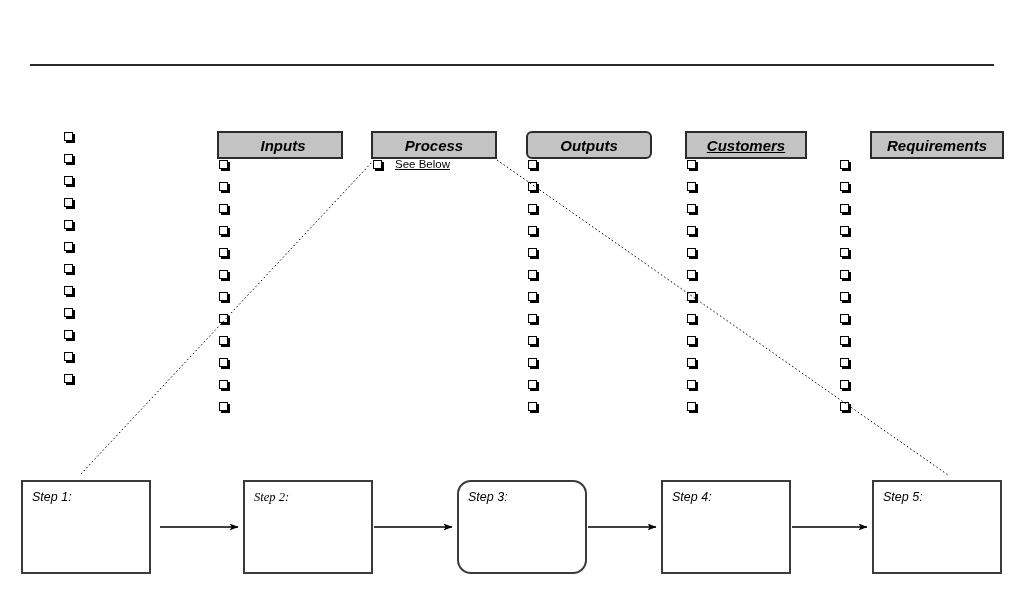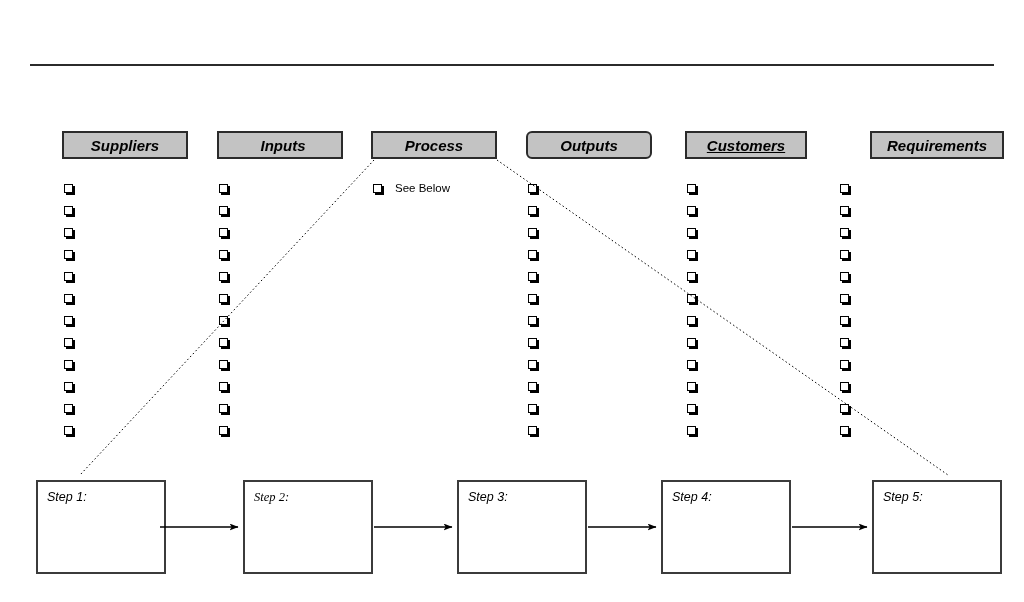--- a/index.html
+++ b/index.html
@@ -54,21 +54,22 @@
     align-items: center;
     justify-content: center;
     font-size: 15px;
     font-weight: bold;
     font-style: italic;
     color: #000000;
     white-space: nowrap;
   }
   .col-list {
     position: relative;
-    margin-top: 24px;
+    margin-top: 0;
+    text-decoration: underline;
   }
   .list-row {
     display: flex;
     align-items: center;
     height: 10px;
     margin-bottom: 12px;
   }
   
   .chk {
     position: relative;
@@ -121,21 +122,20 @@
 </head>
 <body>
 
 <div id="page">
 
 
   <div id="title-rule"></div>
 
   <div id="columns-root">
       <div class="column" style="left: 62px; width: 126px;">
-        <div class="col-header" style="width: 126px;">Suppliers</div>
         <div class="col-list">
           <div class="list-row">
             <span class="chk"></span>
             <span class="row-label"></span>
           </div>
           <div class="list-row">
             <span class="chk"></span>
             <span class="row-label"></span>
           </div>
           <div class="list-row">
@@ -397,27 +397,27 @@
           </div>
           <div class="list-row">
             <span class="chk"></span>
             <span class="row-label"></span>
           </div>
         </div>
       </div>
     </div>
 
   <div id="steps-root">
-      <div class="step-box" style="left: 36px;">
+      <div class="step-box" style="left: 21px;">
         <div class="step-label">Step 1:</div>
       </div>
       <div class="step-box" style="left: 243px; font-family: Liberation Serif, serif;">
         <div class="step-label">Step 2:</div>
       </div>
-      <div class="step-box" style="left: 457px;">
+      <div class="step-box" style="left: 457px; border-radius: 14px;">
         <div class="step-label">Step 3:</div>
       </div>
       <div class="step-box" style="left: 661px;">
         <div class="step-label">Step 4:</div>
       </div>
       <div class="step-box" style="left: 872px;">
         <div class="step-label">Step 5:</div>
       </div>
     </div>
 

